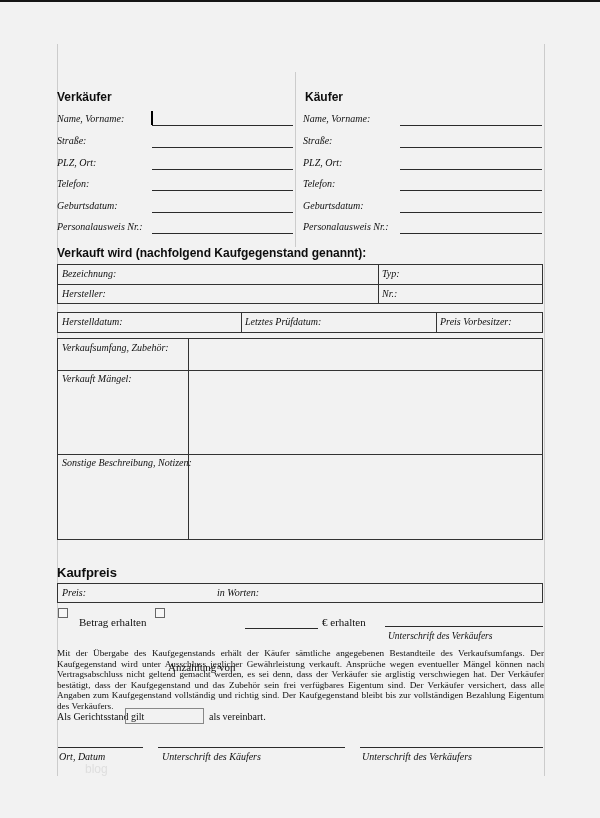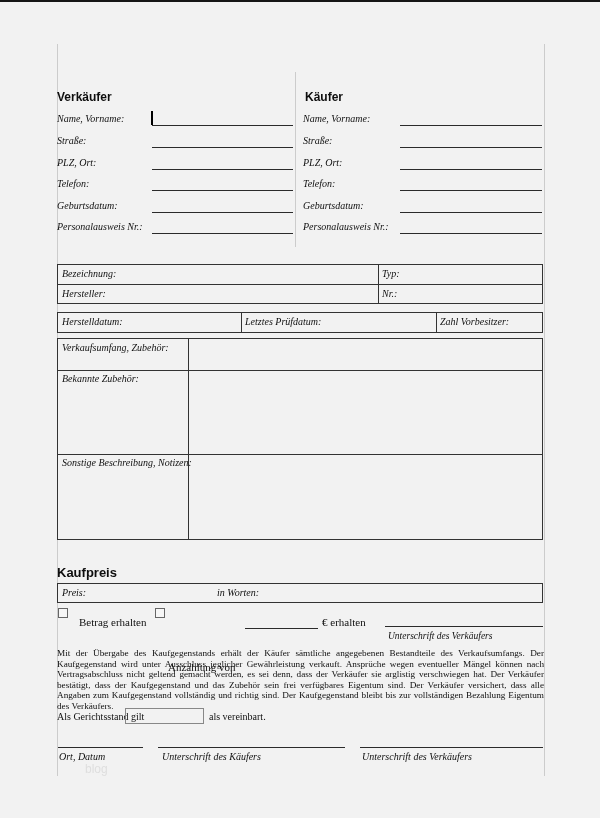--- a/index.html
+++ b/index.html
@@ -75,52 +75,53 @@
   <div class="lbl" style="left:303px;top:200px;">Geburtsdatum:</div>
   <div class="lbl" style="left:303px;top:221px;">Personalausweis Nr.:</div>
 
   <div class="hline" style="left:400px;top:125px;width:142px;"></div>
   <div class="hline" style="left:400px;top:147px;width:142px;"></div>
   <div class="hline" style="left:400px;top:169px;width:142px;"></div>
   <div class="hline" style="left:400px;top:190px;width:142px;"></div>
   <div class="hline" style="left:400px;top:212px;width:142px;"></div>
   <div class="hline" style="left:400px;top:233px;width:142px;"></div>
 
+  <div class="h-sans" style="left:57px;top:246px;">Verkauft wird (nachfolgend Kaufgegenstand genannt):</div>
 
   <div class="box" style="left:57px;top:264px;width:484px;height:38px;">
     <div style="position:absolute;left:0;top:19px;width:100%;height:1px;background:#333;"></div>
     <div style="position:absolute;left:320px;top:0;width:1px;height:100%;background:#333;"></div>
   </div>
   <div class="lbl" style="left:62px;top:268px;">Bezeichnung:</div>
   <div class="lbl" style="left:382px;top:268px;">Typ:</div>
   <div class="lbl" style="left:62px;top:288px;">Hersteller:</div>
   <div class="lbl" style="left:382px;top:288px;">Nr.:</div>
   <div class="abs" style="left:135px;top:265px;width:240px;height:18px;"></div>
   <div class="abs" style="left:405px;top:265px;width:135px;height:18px;"></div>
   <div class="abs" style="left:135px;top:284px;width:240px;height:18px;"></div>
   <div class="abs" style="left:405px;top:284px;width:135px;height:18px;"></div>
 
   <div class="box" style="left:57px;top:312px;width:484px;height:19px;">
     <div style="position:absolute;left:183px;top:0;width:1px;height:100%;background:#333;"></div>
     <div style="position:absolute;left:378px;top:0;width:1px;height:100%;background:#333;"></div>
   </div>
   <div class="lbl" style="left:62px;top:316px;">Herstelldatum:</div>
   <div class="lbl" style="left:245px;top:316px;">Letztes Prüfdatum:</div>
-  <div class="lbl" style="left:440px;top:316px;">Zahl Vorbesitzer:</div>
+  <div class="lbl" style="left:440px;top:316px;">Preis Vorbesitzer:</div>
   <div class="abs" style="left:130px;top:313px;width:110px;height:17px;"></div>
   <div class="abs" style="left:330px;top:313px;width:105px;height:17px;"></div>
   <div class="abs" style="left:512px;top:313px;width:28px;height:17px;"></div>
 
   <div class="box" style="left:57px;top:338px;width:484px;height:200px;">
     <div style="position:absolute;left:0;top:31px;width:100%;height:1px;background:#333;"></div>
     <div style="position:absolute;left:0;top:115px;width:100%;height:1px;background:#333;"></div>
     <div style="position:absolute;left:130px;top:0;width:1px;height:100%;background:#333;"></div>
   </div>
   <div class="lbl" style="left:62px;top:342px;">Verkaufsumfang, Zubehör:</div>
-  <div class="lbl" style="left:62px;top:373px;">Bekannte Zubehör:</div>
+  <div class="lbl" style="left:62px;top:373px;">Verkauft Mängel:</div>
   <div class="lbl" style="left:62px;top:457px;">Sonstige Beschreibung, Notizen:</div>
   <div class="abs" style="left:189px;top:339px;width:351px;height:29px;"></div>
   <div class="abs" style="left:189px;top:371px;width:351px;height:81px;"></div>
   <div class="abs" style="left:189px;top:455px;width:351px;height:81px;"></div>
 
   <div class="h-sans" style="left:57px;top:565px;font-size:13px;">Kaufpreis</div>
   <div class="box" style="left:57px;top:583px;width:484px;height:18px;"></div>
   <div class="lbl" style="left:62px;top:587px;">Preis:</div>
   <div class="lbl" style="left:217px;top:587px;">in Worten:</div>
   <div class="abs" style="left:90px;top:584px;width:120px;height:16px;"></div>

